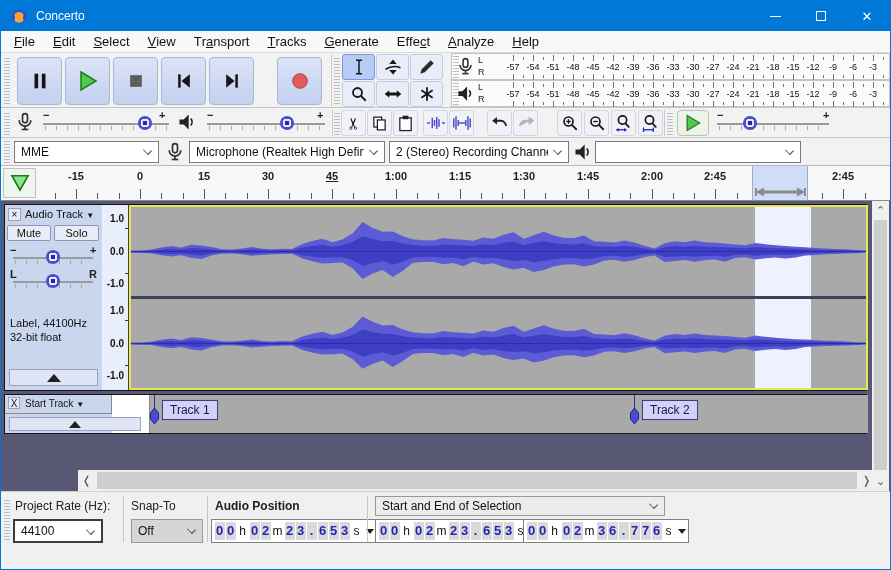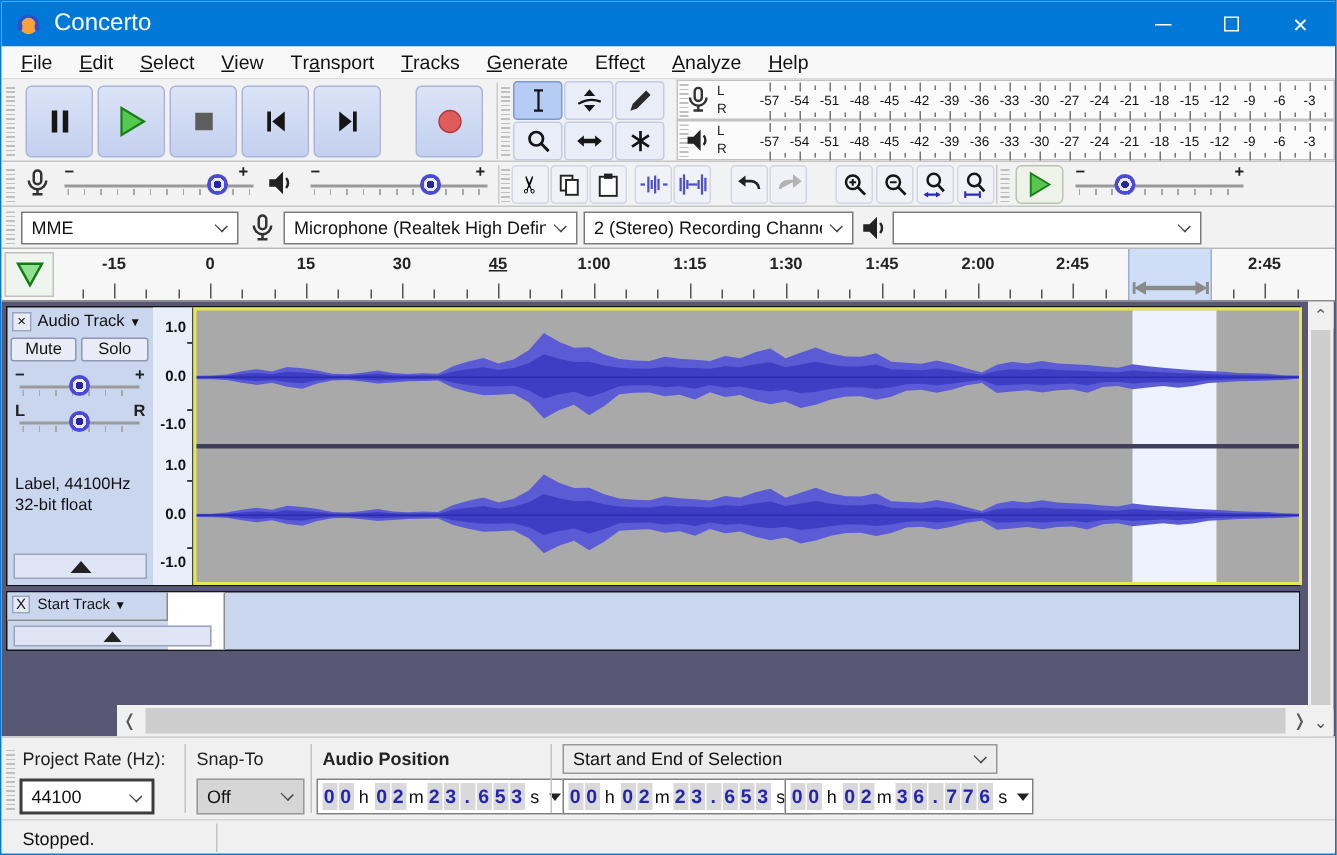--- a/index.html
+++ b/index.html
@@ -2,21 +2,21 @@
 <html><head>
 <meta charset="utf-8">
 <style>
   html,body{margin:0;padding:0;background:#888;}
   *{box-sizing:border-box;font-family:"Liberation Sans",sans-serif;}
   #win{position:relative;width:891px;height:570px;background:#f0f0f0;border:1px solid #0078d7;overflow:hidden;}
 
   
   #titlebar{position:absolute;left:0;top:0;width:100%;height:30px;background:#0078d7;display:flex;align-items:center;color:#fff;}
   #titlebar .app-icon{width:18px;height:18px;margin:0 8px 0 9px;}
-  #titlebar .title{font-size:16px;}
+  #titlebar .title{font-size:12px;}
   #titlebar .winbtns{margin-left:auto;display:flex;height:100%;}
   .winbtn{width:46px;height:100%;display:flex;align-items:center;justify-content:center;color:#fff;font-size:13px;}
   .glyph-min{width:11px;height:1px;background:#fff;display:block;}
   .glyph-max{width:10px;height:10px;border:1px solid #fff;display:block;}
 
   
   #menubar{position:absolute;left:0;top:30px;width:100%;height:22px;background:#f8f8f8;border-bottom:1px solid #dcdcdc;display:flex;align-items:center;padding-left:4px;}
   .menu-item{font-size:13px;color:#111;padding:0 9px;height:100%;display:flex;align-items:center;}
   .menu-item .mn{text-decoration:underline;}
 
@@ -824,20 +824,32 @@
 
     <div id="label-track">
       <div id="ltrk-headerbox">
         <div class="xbtn" style="top:2px;width:12px;height:12px;line-height:11px;">X</div>
         <div class="trk-title" style="top:3px;font-size:10px;"><span>Start Track</span> <span class="dd">▼</span></div>
       </div>
       <div id="ltrk-white"></div>
       <div id="ltrk-collapse">
           <span class="tri-up"></span>
         </div>
+      <div id="label-lane">
+          <div class="lbl-stem" style="left: 4px;"></div>
+          <div class="lbl-knob" style="left: -2px;"><svg width="13" height="19" viewBox="0 0 13 19">
+              <path d="M6.5 1 L10.5 6 L10.5 12 L6.5 17 L2.5 12 L2.5 6 Z" fill="#4a4ad2" stroke="#202080"></path>
+            </svg></div>
+          <div class="lbl-box" style="left: 12px;">Track 1</div>
+          <div class="lbl-stem" style="left: 484px;"></div>
+          <div class="lbl-knob" style="left: 478px;"><svg width="13" height="19" viewBox="0 0 13 19">
+              <path d="M6.5 1 L10.5 6 L10.5 12 L6.5 17 L2.5 12 L2.5 6 Z" fill="#4a4ad2" stroke="#202080"></path>
+            </svg></div>
+          <div class="lbl-box" style="left: 492px;">Track 2</div>
+        </div>
     </div>
 
     <div id="hscroll">
       <div class="sarrow" style="left:0;top:0;">❬</div>
       <div id="hthumb"></div>
       <div class="sarrow" style="right:0;top:0;">❭</div>
     </div>
     <div id="vscroll">
       <div class="sarrow v" style="left:0;top:1px;">⌃</div>
       <div id="vthumb"></div>
@@ -908,18 +920,14 @@
         <span class="chip">6</span>
         <span class="chip">.</span>
         <span class="chip">7</span>
         <span class="chip">7</span>
         <span class="chip">6</span>
         <span class="unit">s</span>
         <span class="dda"></span>
       </div>
   </div>
 
-  <div id="statusbar">
-    <span id="status-msg">Stopped.</span>
-    <div id="status-sep"></div>
-  </div>
 
 </div>
 
 </body></html>

